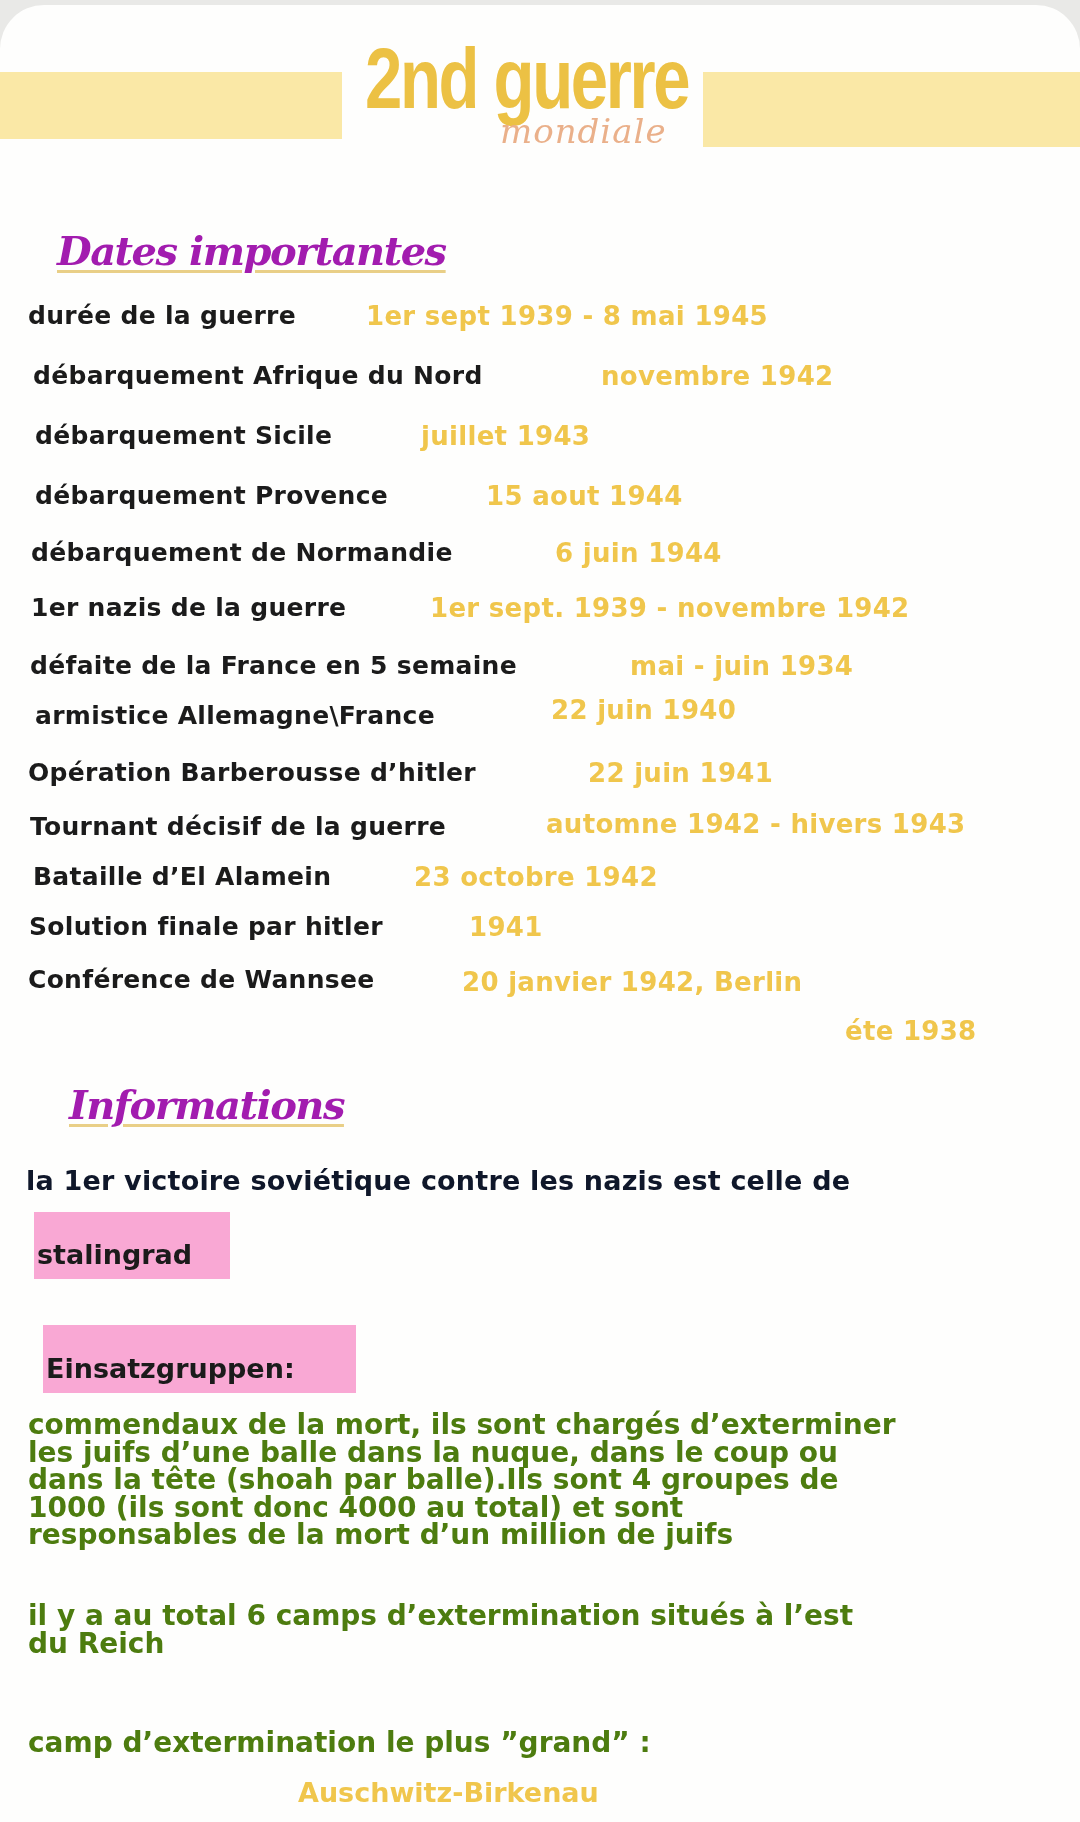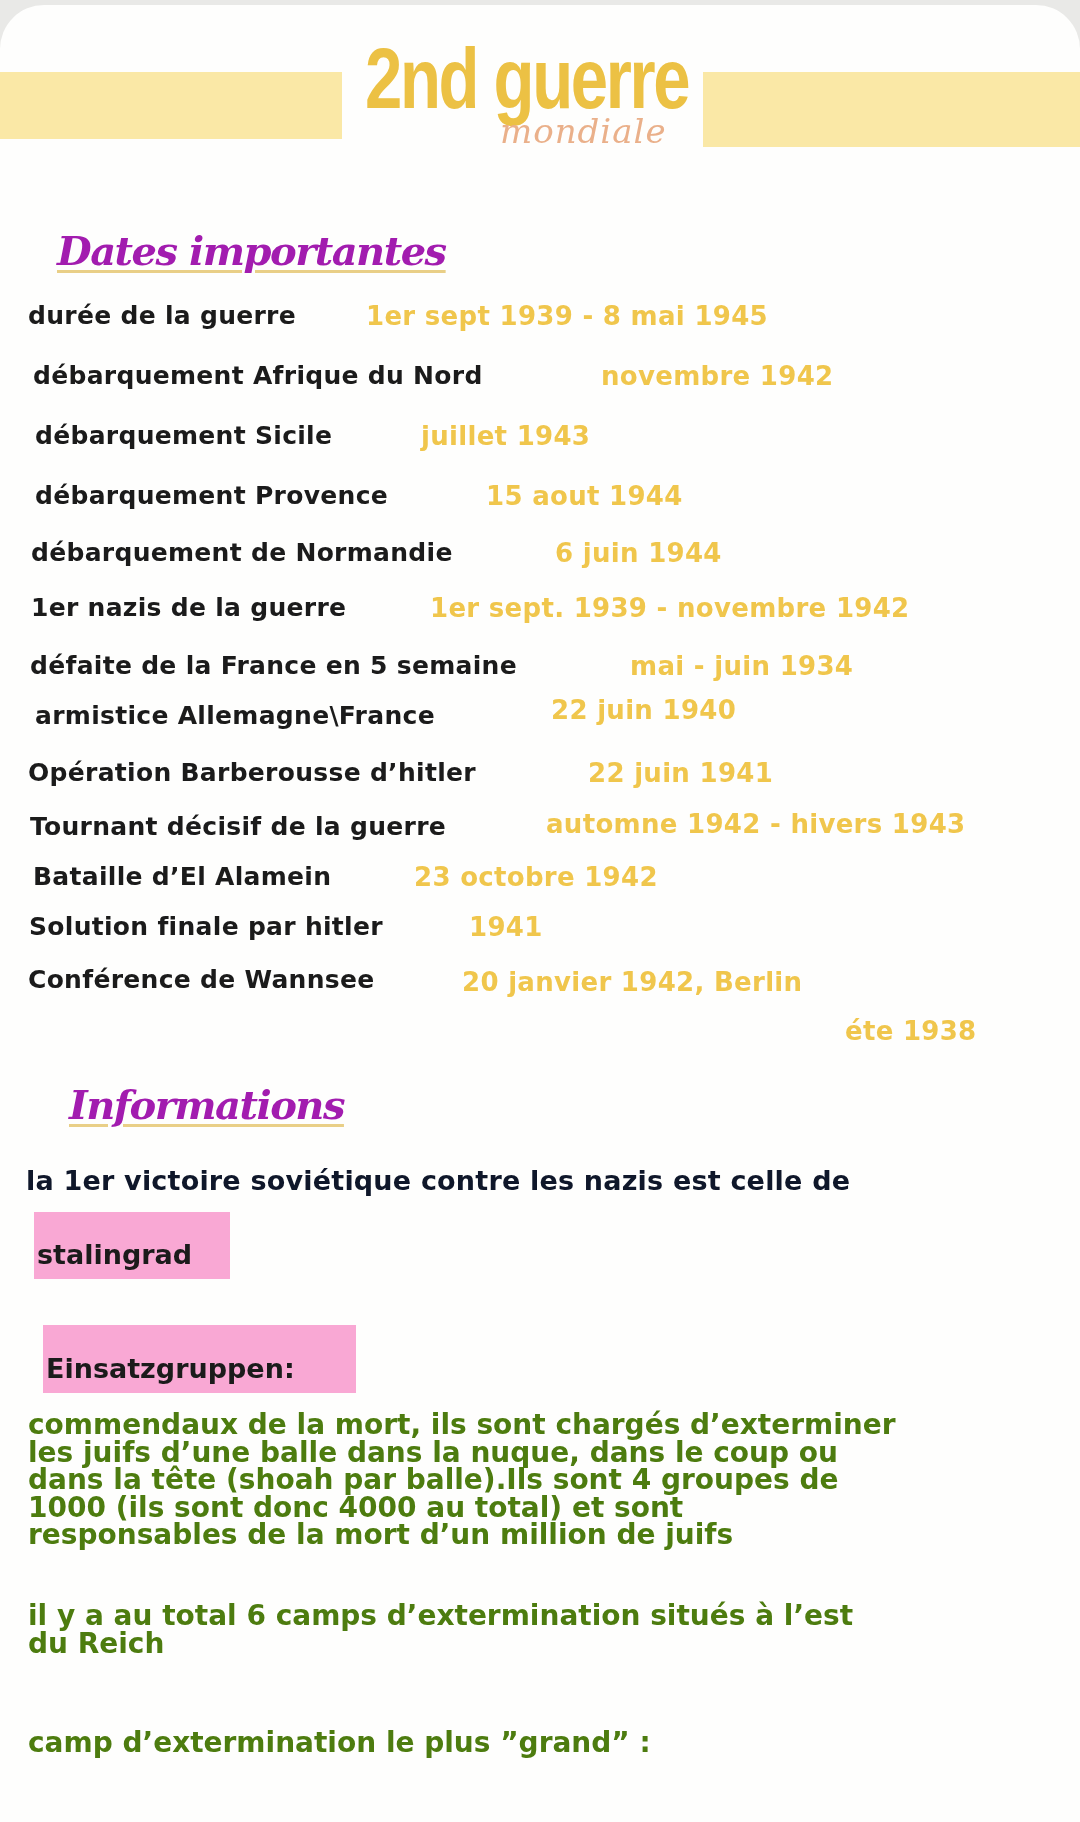--- a/index.html
+++ b/index.html
@@ -242,14 +242,15 @@
 
   <div class="para p-camps">
     <div>il y a au total 6 camps d’extermination situés à l’est</div>
     <div>du Reich</div>
   </div>
 
   <div class="para p-grand">
     <div>camp d’extermination le plus ”grand” :</div>
   </div>
 
+  <div class="auschwitz">Auschwitz-Birkenau</div>
 
 </div>
 
 </body></html>

